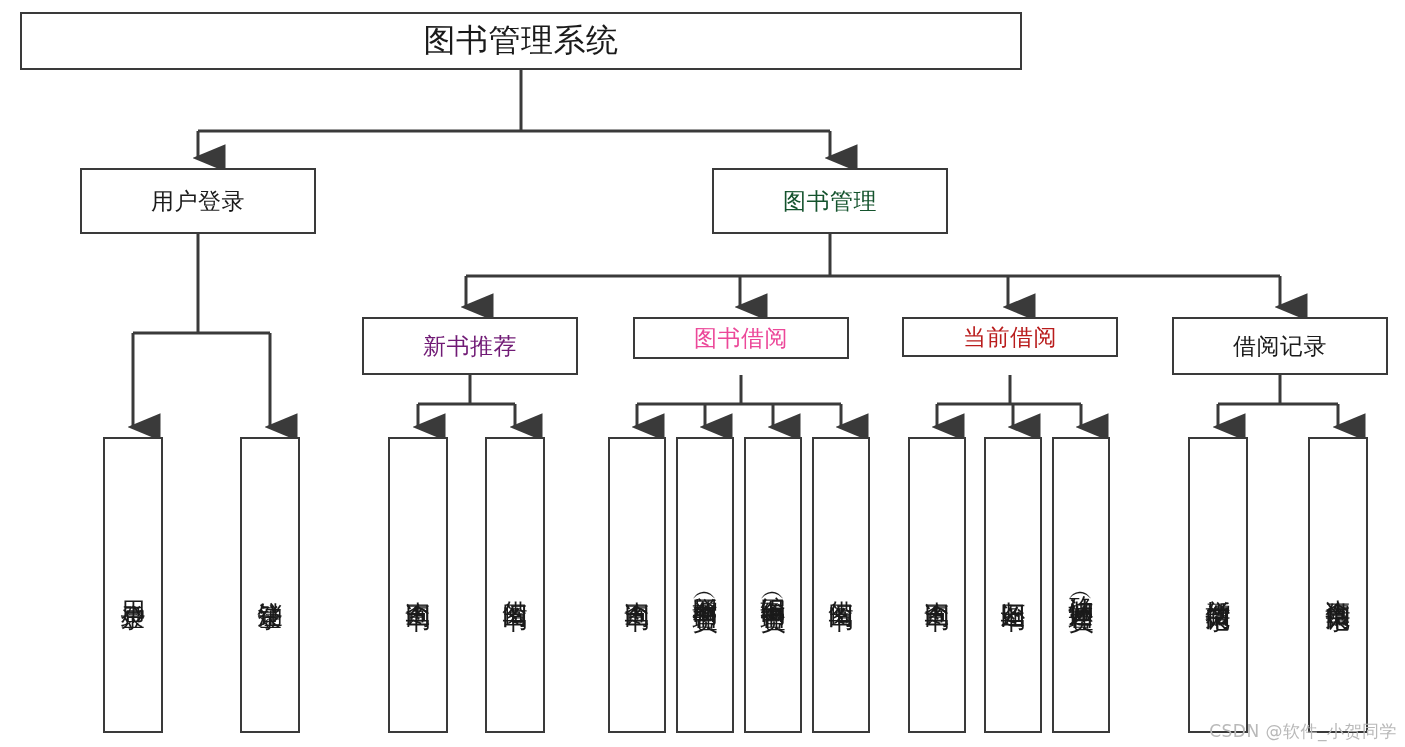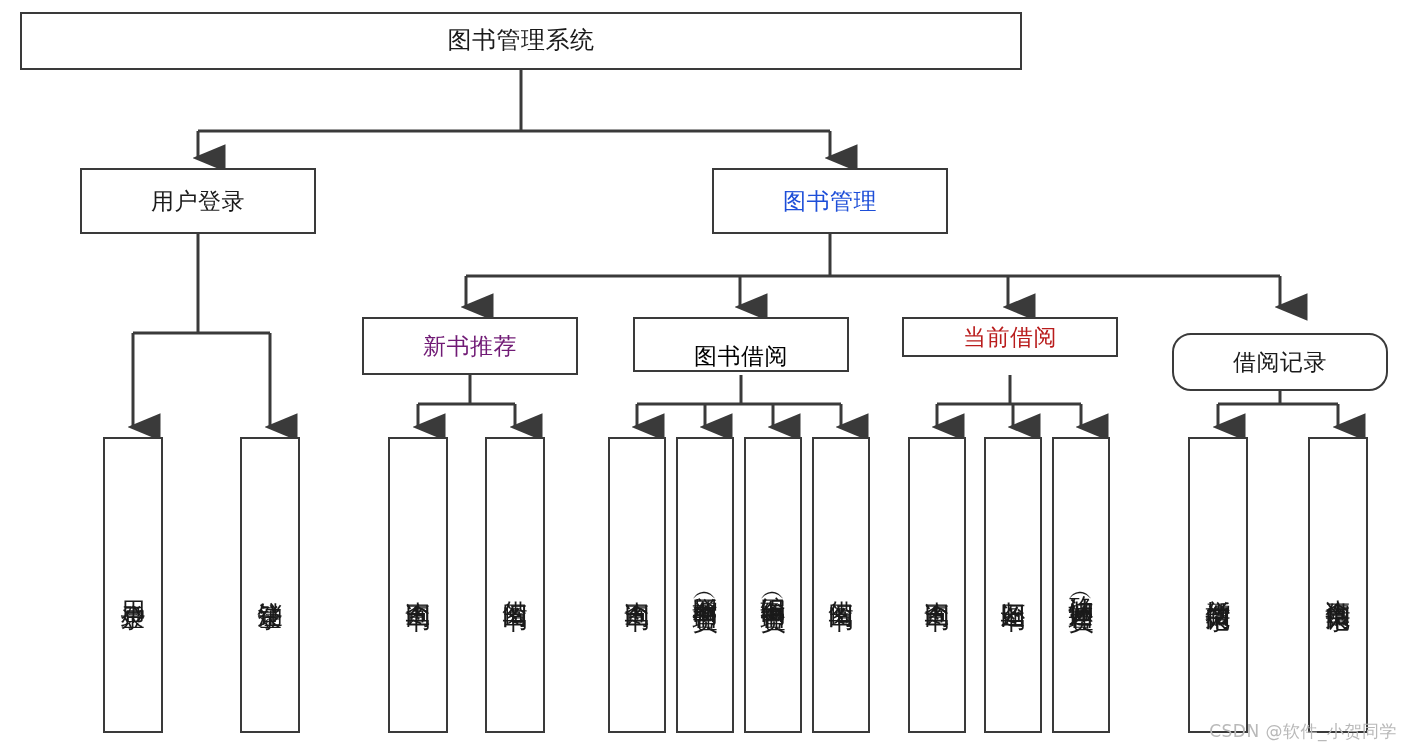--- a/index.html
+++ b/index.html
@@ -41,21 +41,21 @@
     text-align: center;
     line-height: 1.22;
     white-space: nowrap;
   }
   
   .node.horiz .node-label {
     font-size: 23px;
     letter-spacing: 0.5px;
   }
   .node.root .node-label {
-    font-size: 24px;
+    font-size: 32px;
   }
   
   .node.vert {
     align-items: center;
     justify-content: center;
   }
   .node.vert .node-label {
     writing-mode: vertical-rl;
     text-orientation: upright;
     font-size: 25px;
@@ -132,34 +132,34 @@
     </g>
   </svg>
 
   <div class="node horiz root" style="left: 20px; top: 12px; width: 1002px; height: 58px; border-color: rgb(58, 58, 58); background: rgb(255, 255, 255); color: rgb(26, 26, 26);">
     <span class="node-label">图书管理系统</span>
   </div>
 
   <div class="node horiz" style="left: 80px; top: 168px; width: 236px; height: 66px; border-color: rgb(58, 58, 58); background: rgb(255, 255, 255); color: rgb(26, 26, 26);">
     <span class="node-label">用户登录</span>
   </div>
-  <div class="node horiz" style="left: 712px; top: 168px; width: 236px; height: 66px; border-color: rgb(58, 58, 58); background: rgb(255, 255, 255); color: #1d4ed8;">
+  <div class="node horiz" style="left: 712px; top: 168px; width: 236px; height: 66px; border-color: rgb(58, 58, 58); background: rgb(255, 255, 255); color: #14532d;">
     <span class="node-label">图书管理</span>
   </div>
 
   <div class="node horiz" style="left: 362px; top: 317px; width: 216px; height: 58px; border-color: rgb(58, 58, 58); background: rgb(255, 255, 255); color: #701a75;">
     <span class="node-label">新书推荐</span>
   </div>
-  <div class="node horiz" style="left: 633px; top: 317px; width: 216px; height: 55px; border-color: rgb(58, 58, 58); background: rgb(255, 255, 255); color: #000000; align-items: flex-end;">
+  <div class="node horiz" style="left: 633px; top: 317px; width: 216px; height: 42px; border-color: rgb(58, 58, 58); background: rgb(255, 255, 255); color: #ec4899;">
     <span class="node-label">图书借阅</span>
   </div>
   <div class="node horiz" style="left: 902px; top: 317px; width: 216px; height: 40px; border-color: rgb(58, 58, 58); background: rgb(255, 255, 255); color: #b91c1c;">
     <span class="node-label">当前借阅</span>
   </div>
-  <div class="node horiz" style="left: 1172px; top: 333px; width: 216px; height: 58px; border-color: rgb(58, 58, 58); background: rgb(255, 255, 255); color: rgb(26, 26, 26); border-radius: 19px;">
+  <div class="node horiz" style="left: 1172px; top: 317px; width: 216px; height: 58px; border-color: rgb(58, 58, 58); background: rgb(255, 255, 255); color: rgb(26, 26, 26);">
     <span class="node-label">借阅记录</span>
   </div>
 
   <div class="node vert" style="left: 103px; top: 437px; width: 60px; height: 296px; border-color: rgb(58, 58, 58); background: rgb(255, 255, 255); color: rgb(26, 26, 26);">
     <span class="node-label">用户登录</span>
   </div>
   <div class="node vert" style="left: 240px; top: 437px; width: 60px; height: 296px; border-color: rgb(58, 58, 58); background: rgb(255, 255, 255); color: rgb(26, 26, 26);">
     <span class="node-label">注销登录</span>
   </div>
 

